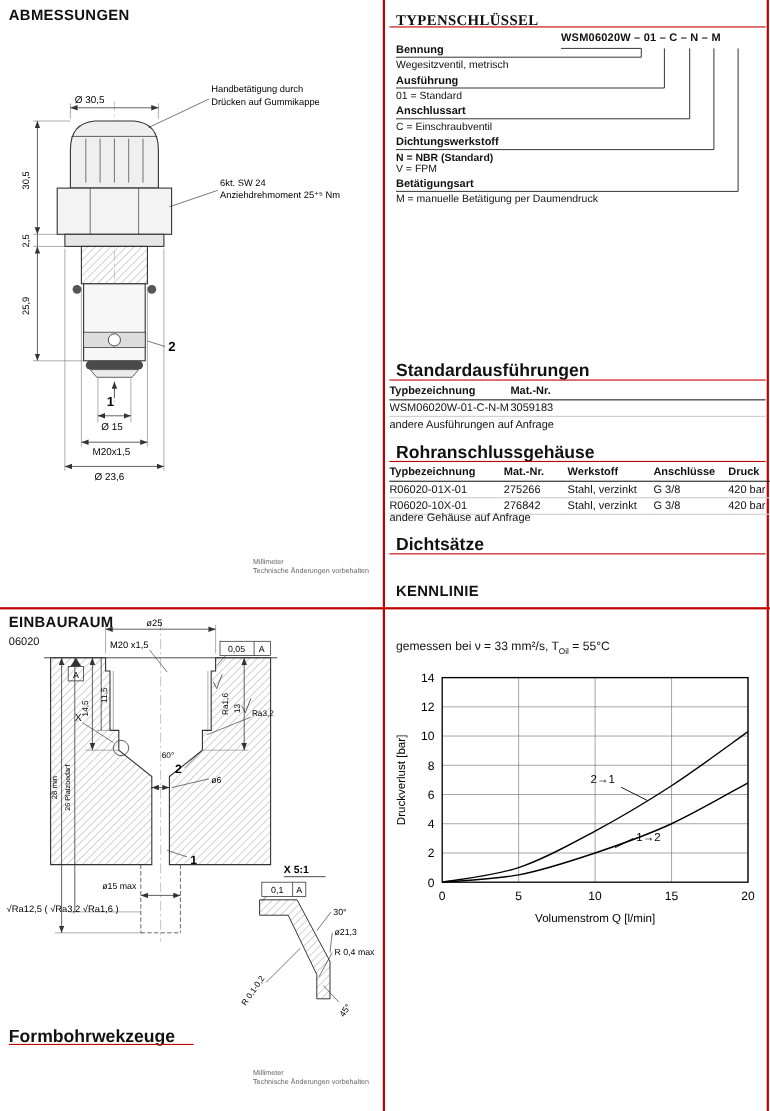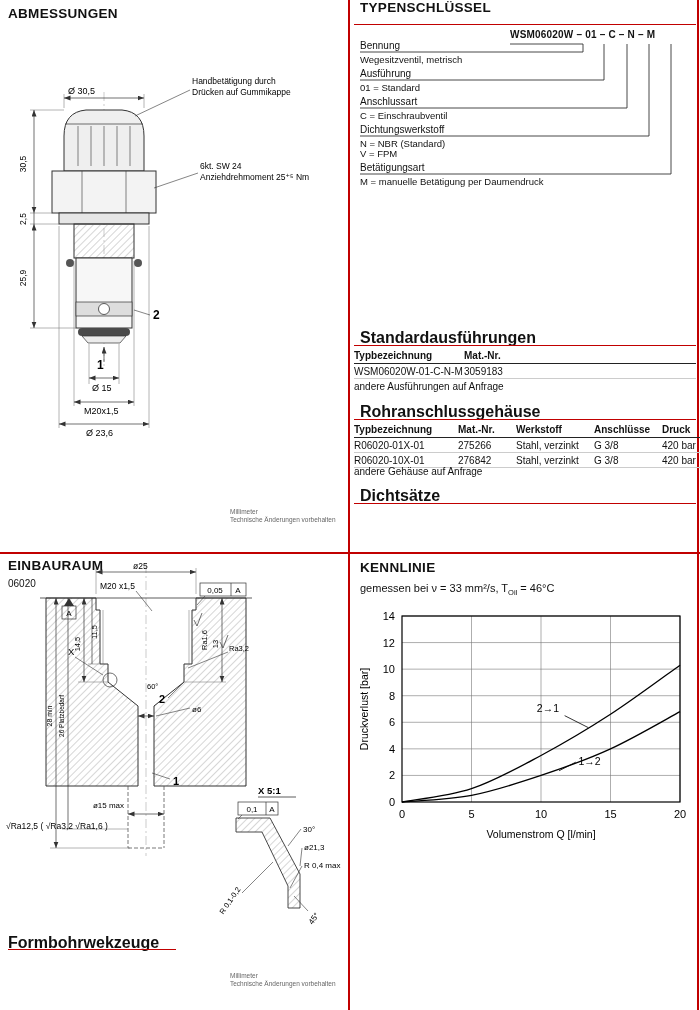--- a/index.html
+++ b/index.html
@@ -9,21 +9,21 @@
     overflow:hidden;
   }
   svg{font-family:"Liberation Sans","DejaVu Sans",sans-serif;}
   .abs{position:absolute;}
   .page{position:relative;width:700px;height:1010px;}
   .sec-title{font-size:13.5px;font-weight:bold;letter-spacing:0.3px;}
   .h2{font-size:16px;font-weight:bold;}
   .rule-red{background:#c10000;height:1px;}
   .divider{background:#c10000;}
   .code-line{font-size:10px;font-weight:bold;white-space:nowrap;letter-spacing:0.2px;}
-  .ts-label{font-size:10px;font-weight:normal;}
+  .ts-label{font-size:10px;font-weight:bold;}
   .ts-desc{font-size:9.5px;}
   .note{font-size:10px;}
   .subcode{font-size:10px;}
   .footnote{font-size:6.5px;color:#666;line-height:1.3;}
   table{border-collapse:collapse;table-layout:fixed;}
   th{font-size:10px;font-weight:bold;text-align:left;padding:2px 2px 2px 0;border-bottom:1px solid #222;}
   td{font-size:10px;padding:2px 2px 1px 0;border-bottom:1px solid #cccccc;white-space:nowrap;overflow:hidden;}
   .tbl-standard{width:342px;} .tbl-standard th:nth-child(1),.tbl-standard td:nth-child(1){width:108px;}
   .tbl-rohr{width:342px;}
   .tbl-rohr th:nth-child(1),.tbl-rohr td:nth-child(1){width:102px;}
@@ -246,21 +246,21 @@
       <div>Technische Änderungen vorbehalten</div>
     </div>
   </div>
 
   <div class="abs divider" style="left:348px;top:0;width:2px;height:1010px;"></div>
   <div class="abs divider" style="left:697px;top:0;width:2px;height:1010px;"></div>
   <div class="abs divider" style="left:0;top:552px;width:700px;height:2px;"></div>
 
   <div class="abs" style="left:352px;top:0;width:346px;height:1010px;">
 
-    <div class="abs sec-title" style="left:8px;top:0;">TYPENSCHLÜSSEL</div>
+    <div class="abs sec-title" style="left:8px;top:11px;font-family:Liberation Serif, serif;">TYPENSCHLÜSSEL</div>
     <div class="abs rule-red" style="left:2px;top:24px;width:342px;"></div>
 
     <div class="abs code-line" style="left:158px;top:29px;">WSM06020W – 01 – C – N – M</div>
 
     <svg class="abs" style="left:0;top:0;" width="346" height="190" viewBox="0 0 346 190">
       <g stroke="#333" stroke-width="0.9">
         <line x1="158" y1="44" x2="231" y2="44"></line>
         <line x1="231" y1="44" x2="231" y2="52"></line>
           <line x1="8" y1="52" x2="231" y2="52"></line>
         <line x1="252" y1="44" x2="252" y2="80"></line>
@@ -277,21 +277,21 @@
     <div class="abs ts-label" style="left:8px;top:40px;">Bennung</div>
     <div class="abs ts-desc" style="left:8px;top:54px;">Wegesitzventil, metrisch</div>
 
     <div class="abs ts-label" style="left:8px;top:68px;">Ausführung</div>
     <div class="abs ts-desc" style="left:8px;top:82px;">01 = Standard</div>
 
     <div class="abs ts-label" style="left:8px;top:96px;">Anschlussart</div>
     <div class="abs ts-desc" style="left:8px;top:110px;">C = Einschraubventil</div>
 
     <div class="abs ts-label" style="left:8px;top:124px;">Dichtungswerkstoff</div>
-    <div class="abs ts-desc" style="left:8px;top:138px;">N = NBR (Standard)</div>
+    <div class="abs ts-desc" style="left:8px;top:138px;font-weight:bold;">N = NBR (Standard)</div>
     <div class="abs ts-desc" style="left:8px;top:148px;">V = FPM</div>
 
     <div class="abs ts-label" style="left:8px;top:162px;">Betätigungsart</div>
     <div class="abs ts-desc" style="left:8px;top:176px;">M = manuelle Betätigung per Daumendruck</div>
 
     <div class="abs h2" style="left:8px;top:329px;">Standardausführungen</div>
     <div class="abs rule-red" style="left:2px;top:345px;width:342px;"></div>
     <table class="abs tbl-standard" style="left:2px;top:348px;">
         <thead>
           <tr>
@@ -335,23 +335,23 @@
             <td>G 3/8</td>
             <td>420 bar</td>
           </tr>
         </tbody>
       </table>
     <div class="abs note" style="left:2px;top:466px;">andere Gehäuse auf Anfrage</div>
 
     <div class="abs h2" style="left:8px;top:487px;">Dichtsätze</div>
     <div class="abs rule-red" style="left:2px;top:503px;width:342px;"></div>
 
-    <div class="abs sec-title" style="left:8px;top:560px;">KENNLINIE</div>
+    <div class="abs sec-title" style="left:8px;top:530px;">KENNLINIE</div>
     <div class="abs kenn-sub" style="left:8px;top:582px;">
-      <span>gemessen bei ν = 33 mm²/s, T</span><sub>Oil</sub><span> = 46°C</span>
+      <span>gemessen bei ν = 33 mm²/s, T</span><sub>Oil</sub><span> = 55°C</span>
     </div>
 
     <svg class="abs" id="kennlinie-chart" style="left:4px;top:602px;" width="340" height="248" viewBox="0 0 340 248">
         <line x1="115.5" y1="14" x2="115.5" y2="200" stroke="#777" stroke-width="0.6"></line>
         <line x1="185" y1="14" x2="185" y2="200" stroke="#777" stroke-width="0.6"></line>
         <line x1="254.5" y1="14" x2="254.5" y2="200" stroke="#777" stroke-width="0.6"></line>
         <line x1="324" y1="14" x2="324" y2="200" stroke="#777" stroke-width="0.6"></line>
         <line x1="46" y1="173.42857142857144" x2="324" y2="173.42857142857144" stroke="#777" stroke-width="0.6"></line>
         <line x1="46" y1="146.85714285714286" x2="324" y2="146.85714285714286" stroke="#777" stroke-width="0.6"></line>
         <line x1="46" y1="120.28571428571429" x2="324" y2="120.28571428571429" stroke="#777" stroke-width="0.6"></line>

